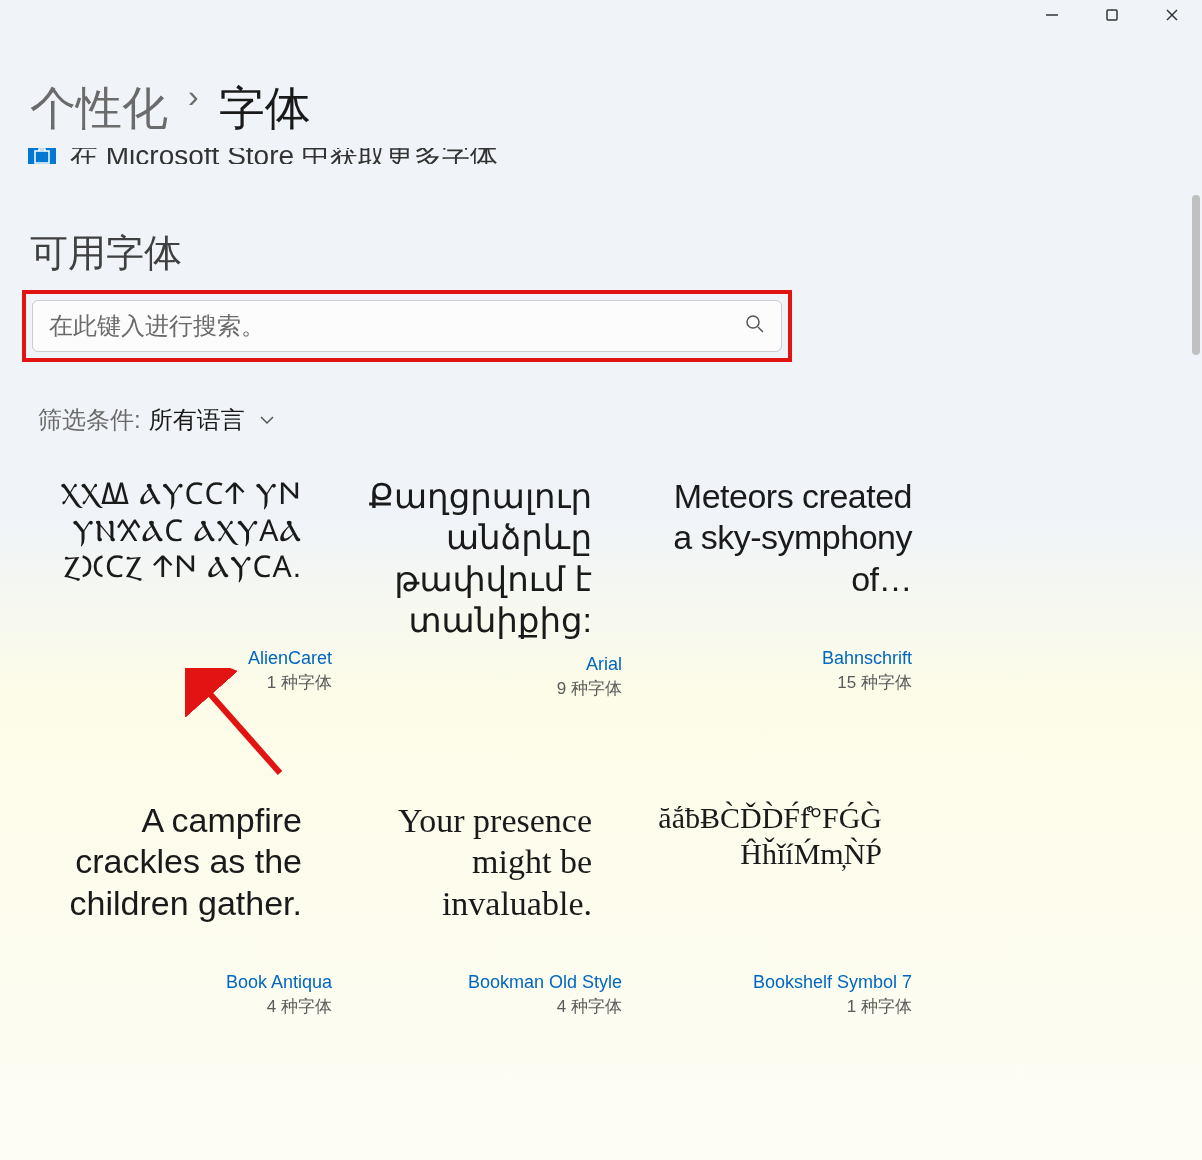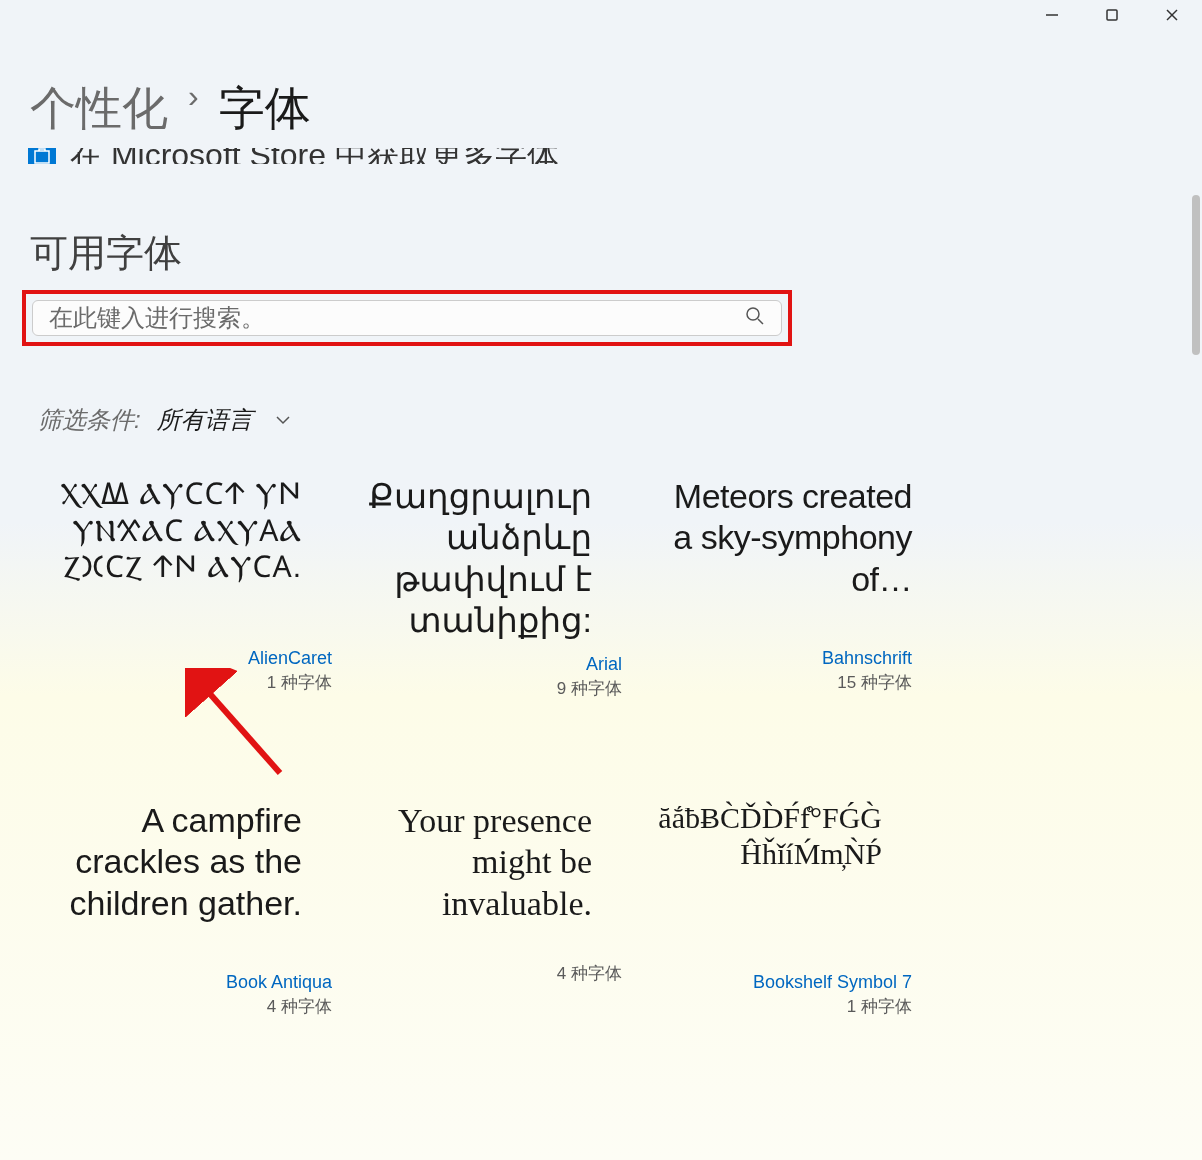--- a/index.html
+++ b/index.html
@@ -67,37 +67,37 @@
       width: 28px;
       height: 28px;
       background: #0078d4;
       display: flex;
       align-items: center;
       justify-content: center;
       color: white;
       font-size: 18px;
     }
     .store-text {
-      font-size: 32px;
+      font-size: 28px;
       color: #333;
     }
     .section-title {
       position: absolute;
       top: 228px;
       left: 30px;
       font-size: 38px;
       font-weight: 400;
       color: #404040;
     }
     .search-container {
       position: absolute;
       top: 290px;
       left: 22px;
       width: 770px;
-      height: 56px;
+      height: 72px;
       border: 4px solid #e11313;
       display: flex;
       align-items: flex-start;
       padding: 6px;
     }
     .search-box {
       width: 100%;
       height: 100%;
       background: #fcfcfc;
       border: 1px solid #ccc;
@@ -121,23 +121,22 @@
     .search-icon {
       color: #555;
       font-size: 18px;
     }
     .filter-row {
       position: absolute;
       top: 404px;
       left: 38px;
       display: flex;
       align-items: center;
-      gap: 16px;
+      gap: 8px;
       font-size: 24px;
-      font-style: italic;
     }
     .filter-label {
       color: #6b6b6b;
     }
     .filter-value {
       color: #1a1a1a;
     }
     .filter-chevron {
       color: #555;
       font-size: 14px;
@@ -293,20 +292,21 @@
     <div class="font-name">Bahnschrift</div>
     <div class="font-count">15 种字体</div>
   </div>
   <div class="font-card">
     <div class="font-preview bookantiqua">A campfire crackles as the children gather.</div>
     <div class="font-name">Book Antiqua</div>
     <div class="font-count">4 种字体</div>
   </div>
   <div class="font-card">
     <div class="font-preview bookman">Your presence might be invaluable.</div>
+    <div class="font-name">Bookman Old Style</div>
     <div class="font-count">4 种字体</div>
   </div>
   <div class="font-card">
     <div class="font-preview symbol">ăắƀɃC̀ĎD̀F́f̊°FǴG̀ ĤȟǐíḾm̦ǸṔ</div>
     <div class="font-name">Bookshelf Symbol 7</div>
     <div class="font-count">1 种字体</div>
   </div>
 </div>
 
 <svg class="red-arrow" width="110" height="120" viewBox="0 0 110 120">

